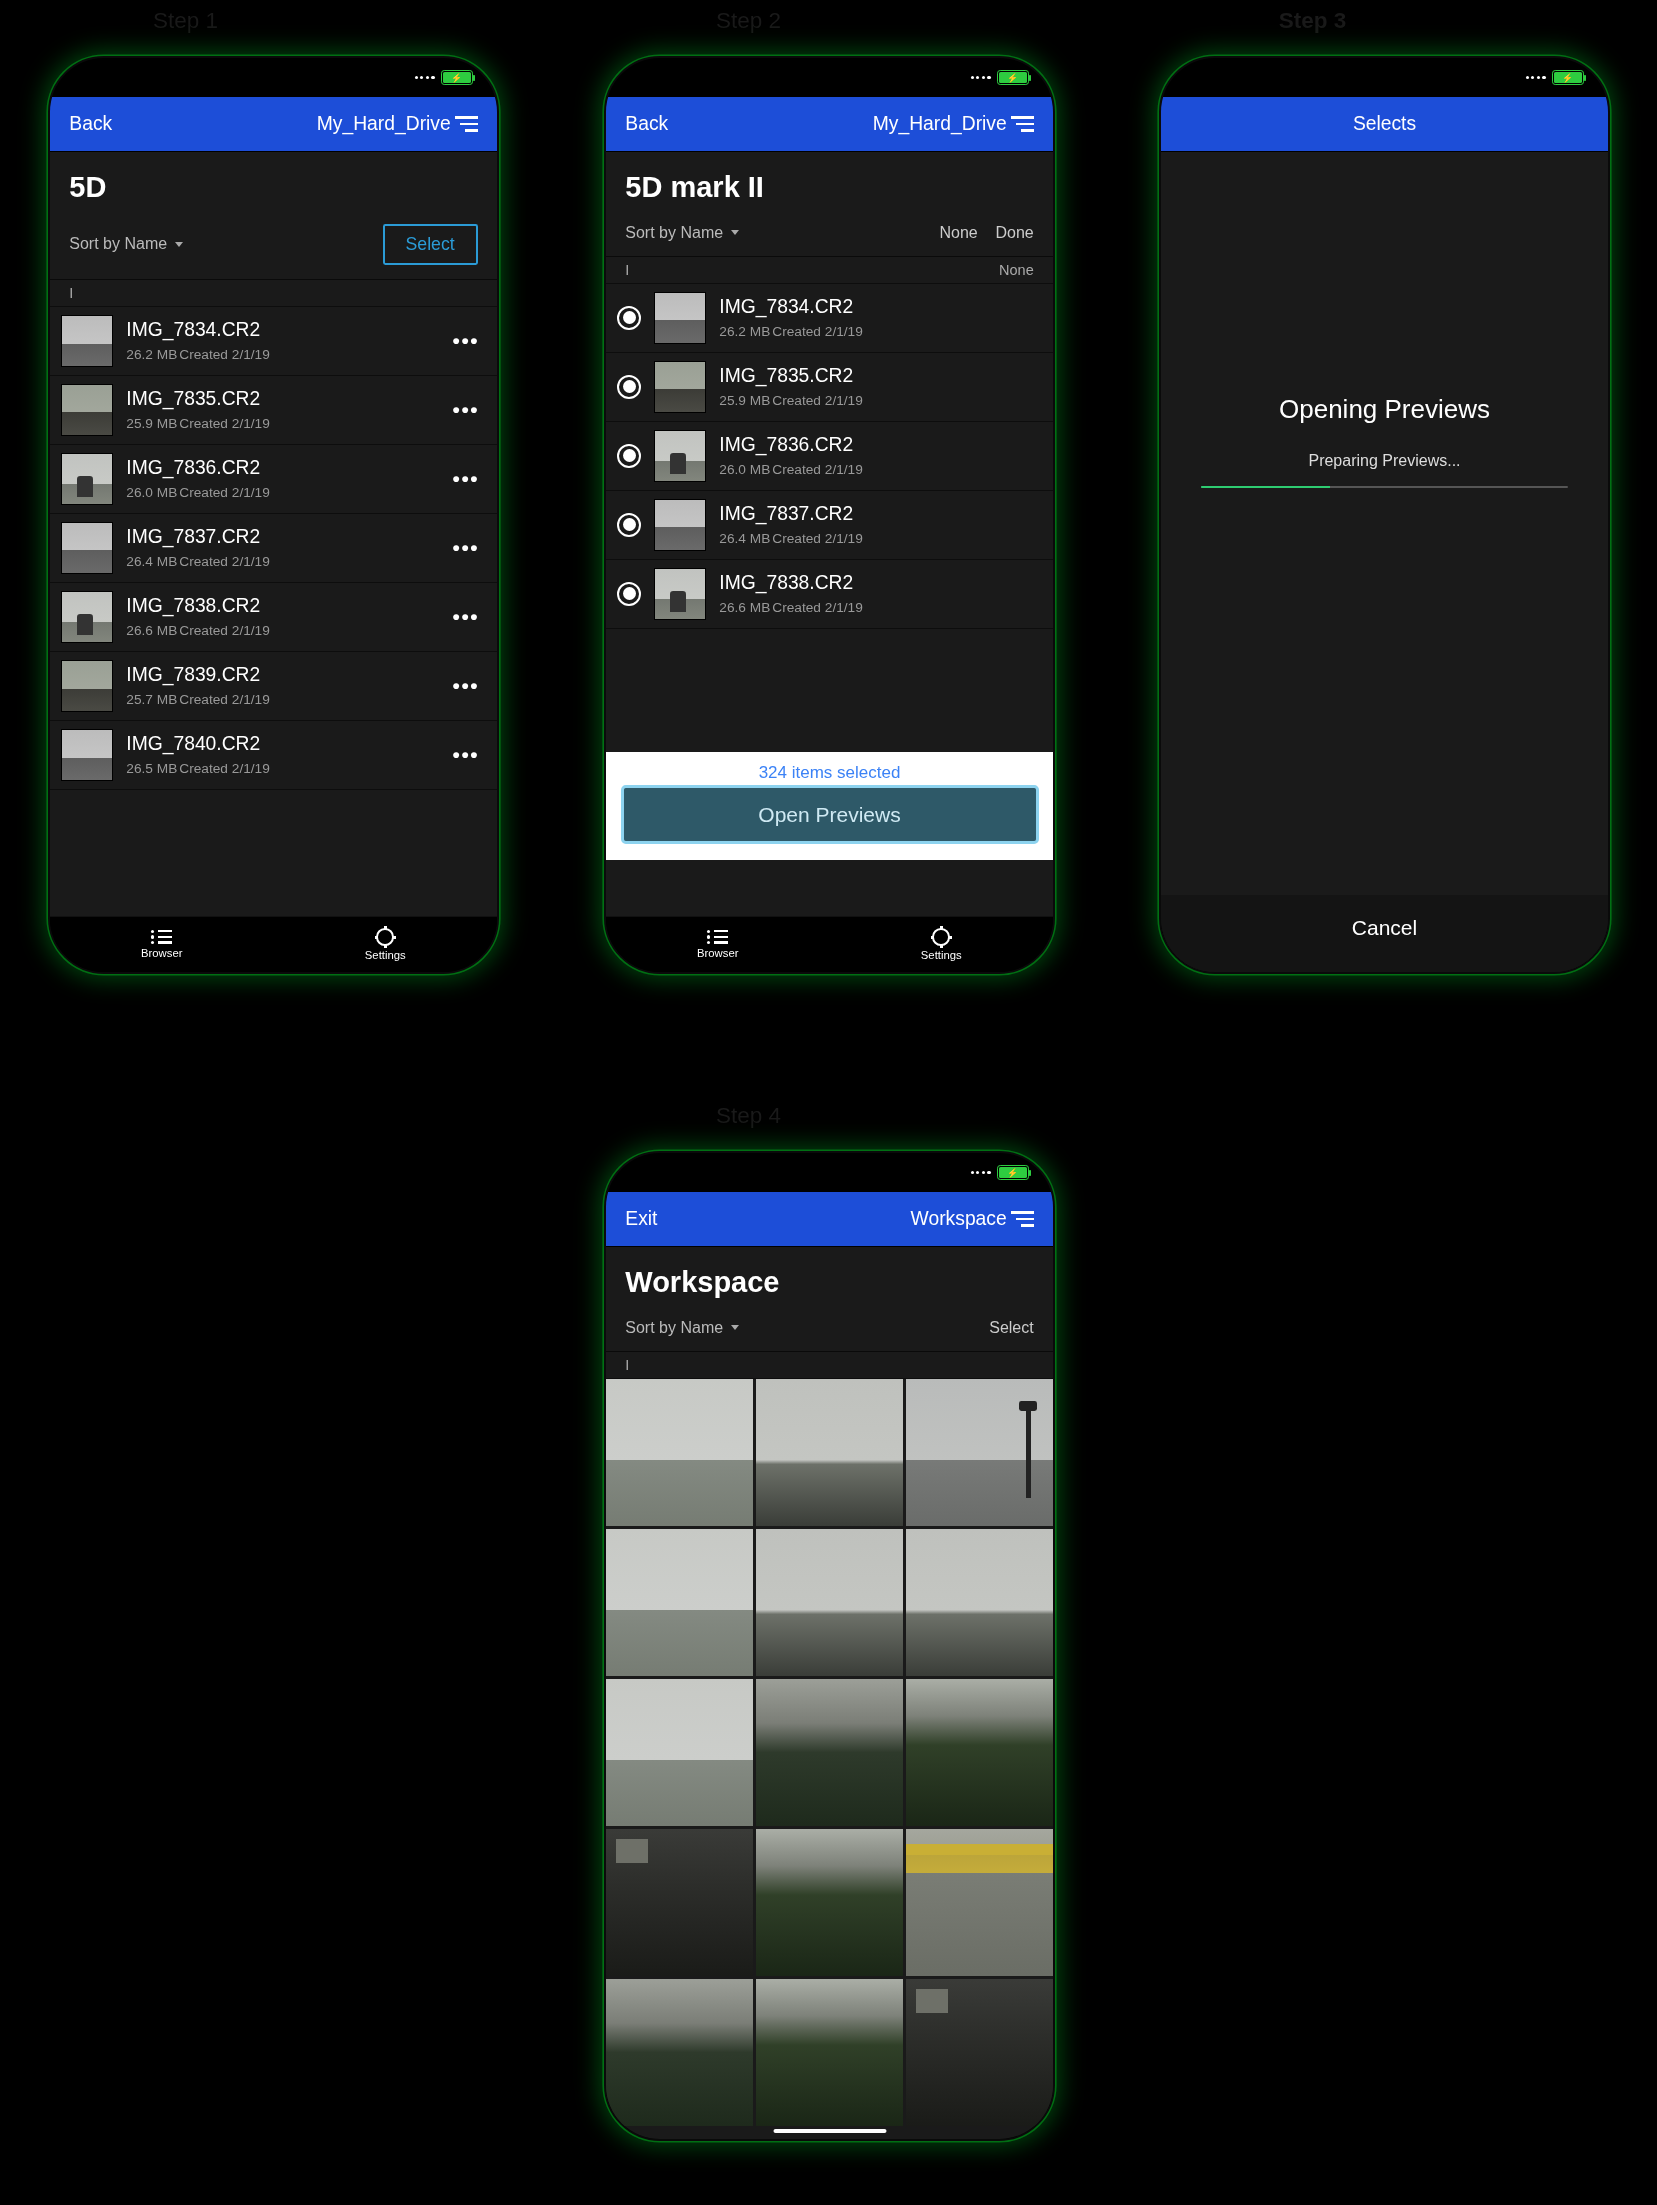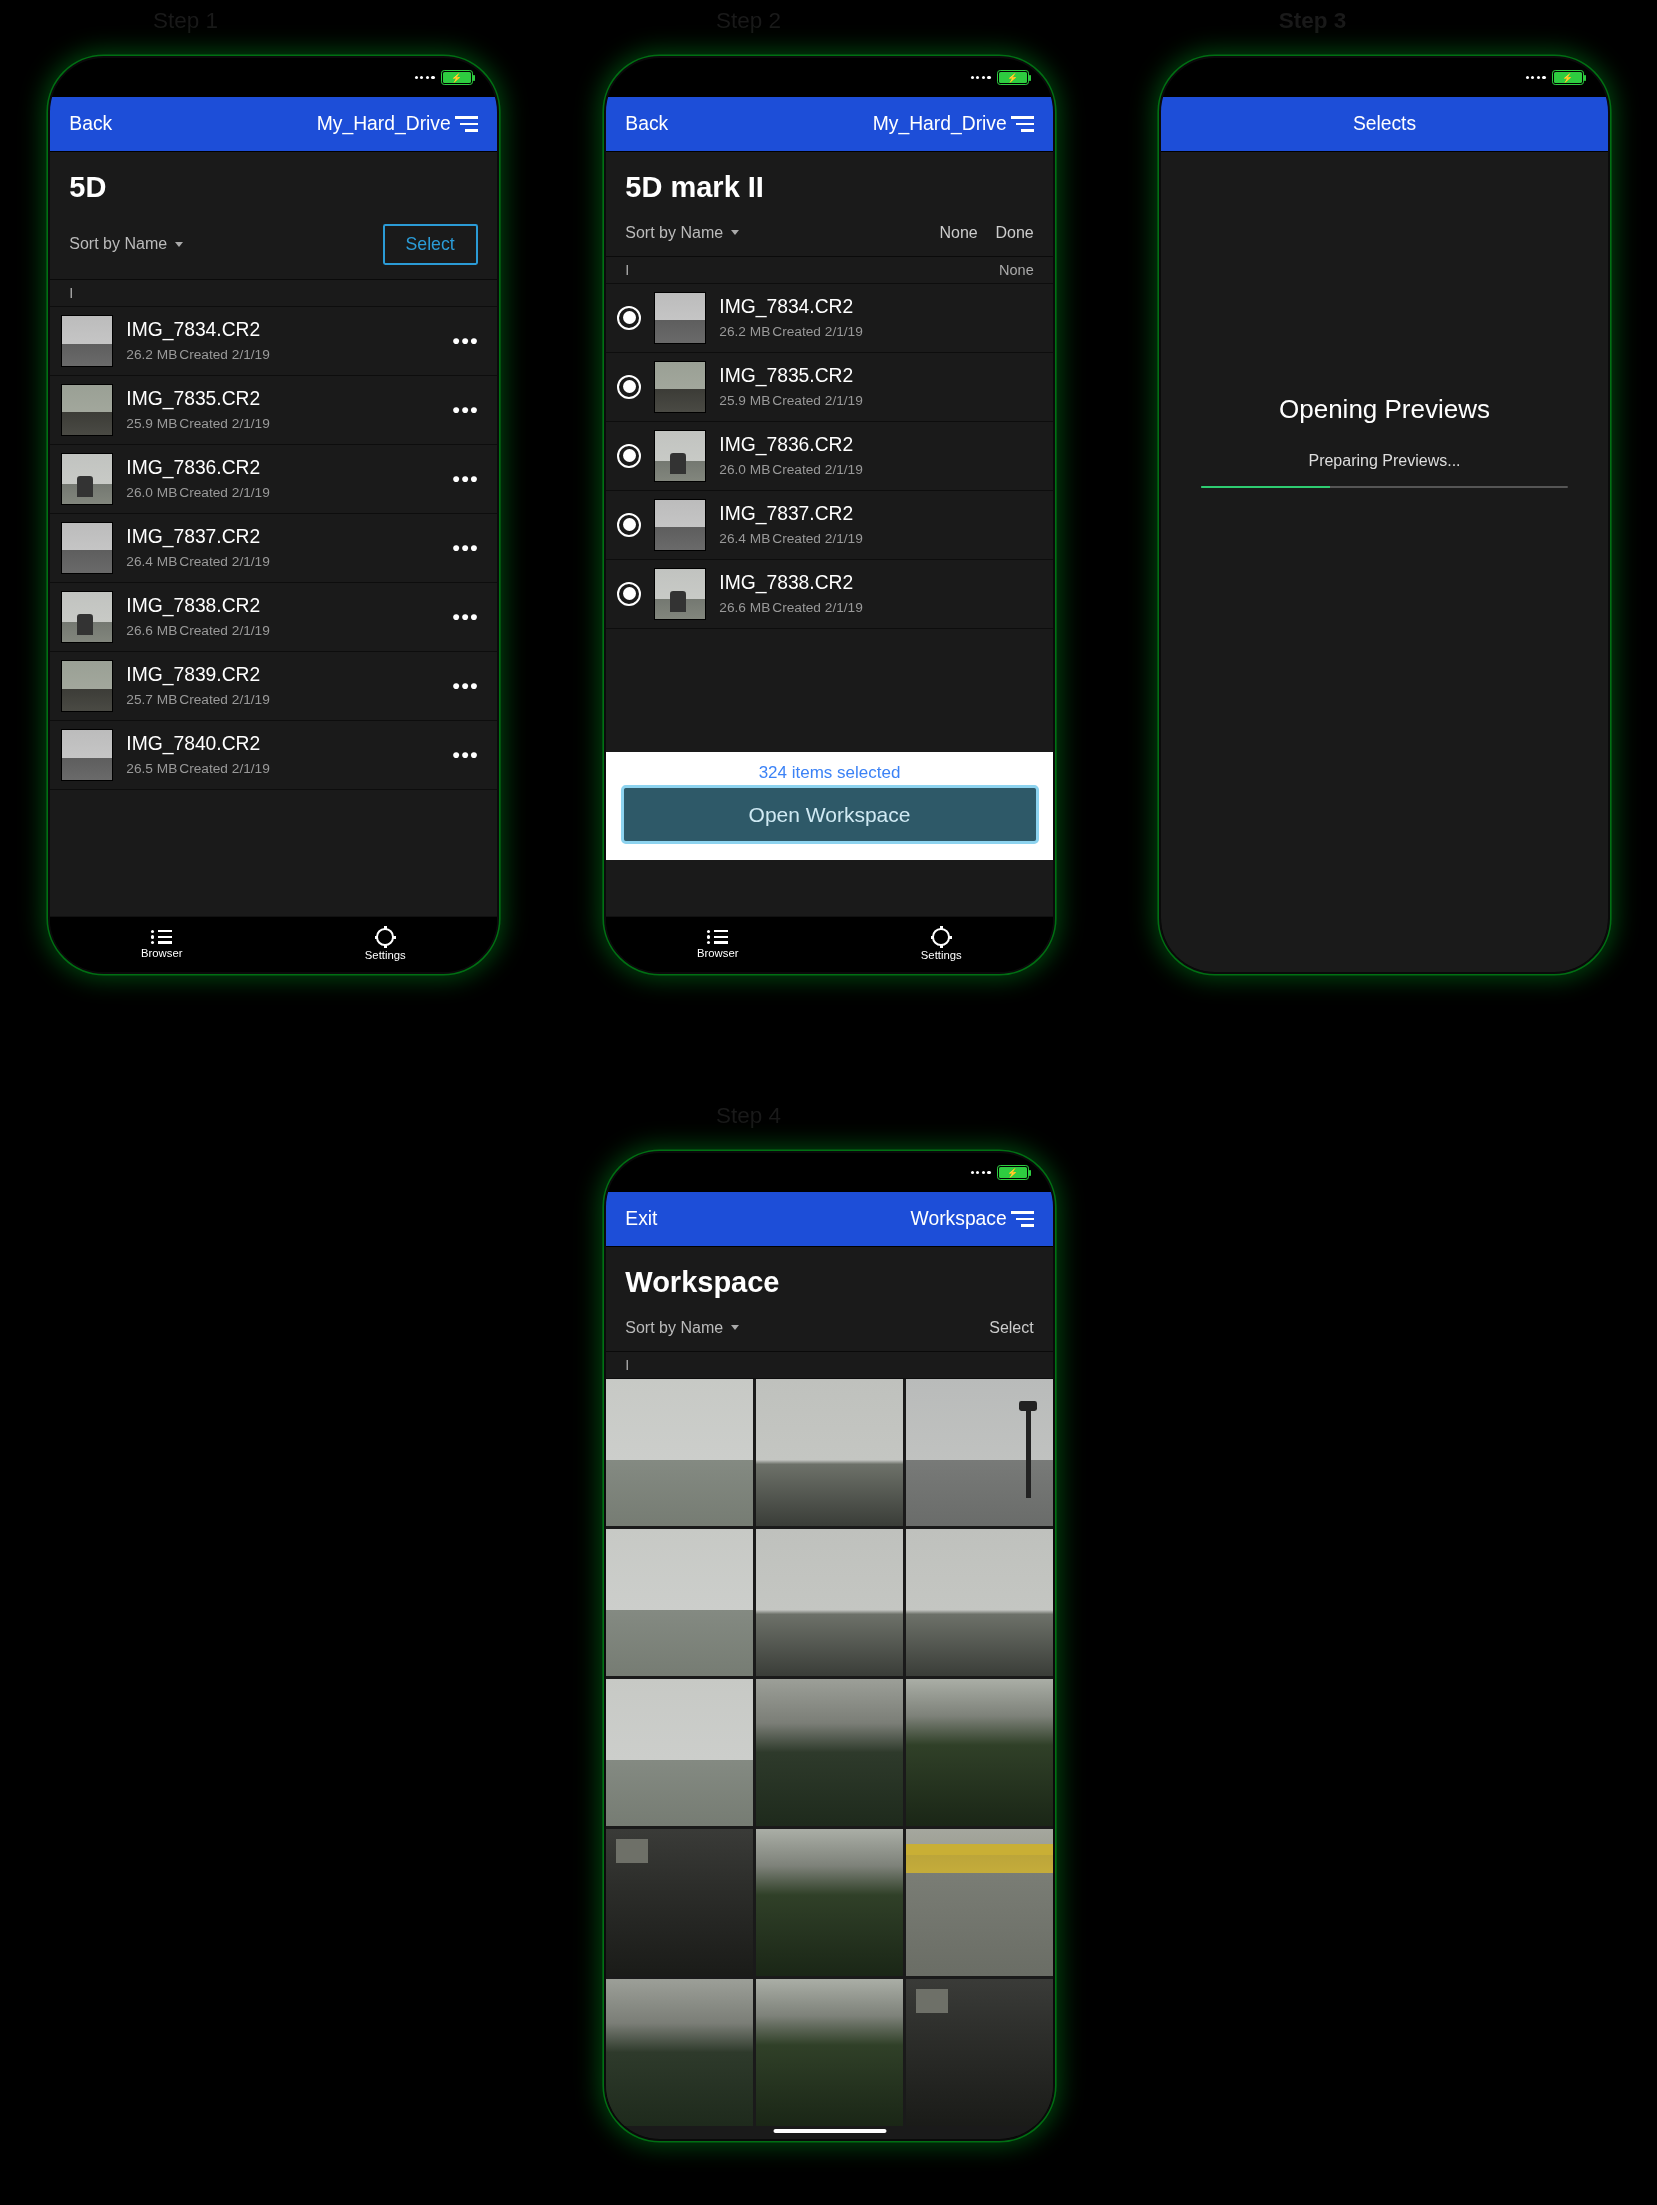--- a/index.html
+++ b/index.html
@@ -494,21 +494,21 @@
             <div class="row-name">IMG_7838.CR2</div>
             <div class="row-meta">
               <span>26.6 MB</span>
               <span>Created 2/1/19</span>
             </div>
           </div>
         </div>
       </div>
     <div class="sheet">
       <div class="sheet-count">324 items selected</div>
-      <div class="open-ws-btn">Open Workspace</div>
+      <div class="open-ws-btn">Open Previews</div>
     </div>
   </div>
   <div class="tabbar">
     <div class="tab">
       <div class="tab-icon-list">
           <span></span>
           <span></span>
           <span></span>
         </div>
       <span>Browser</span>
@@ -538,20 +538,21 @@
     <div class="nav-title" style="flex:none;">Selects</div>
   </div>
   <div class="content-no-tab">
     <div class="loading-wrap">
       <div class="loading-title">Opening Previews</div>
       <div class="loading-sub">Preparing Previews...</div>
       <div class="progress-track">
         <div class="progress-fill"></div>
       </div>
     </div>
+    <div class="cancel-bar">Cancel</div>
   </div>
 </div>
 
 <div class="phone" style="left:604px; top:1151px; height:990px;">
   <div class="notch"></div>
   <div class="home-ind"></div>
   <div class="status-bar">
     <div class="signal-dots">
         <span></span>
         <span></span>

